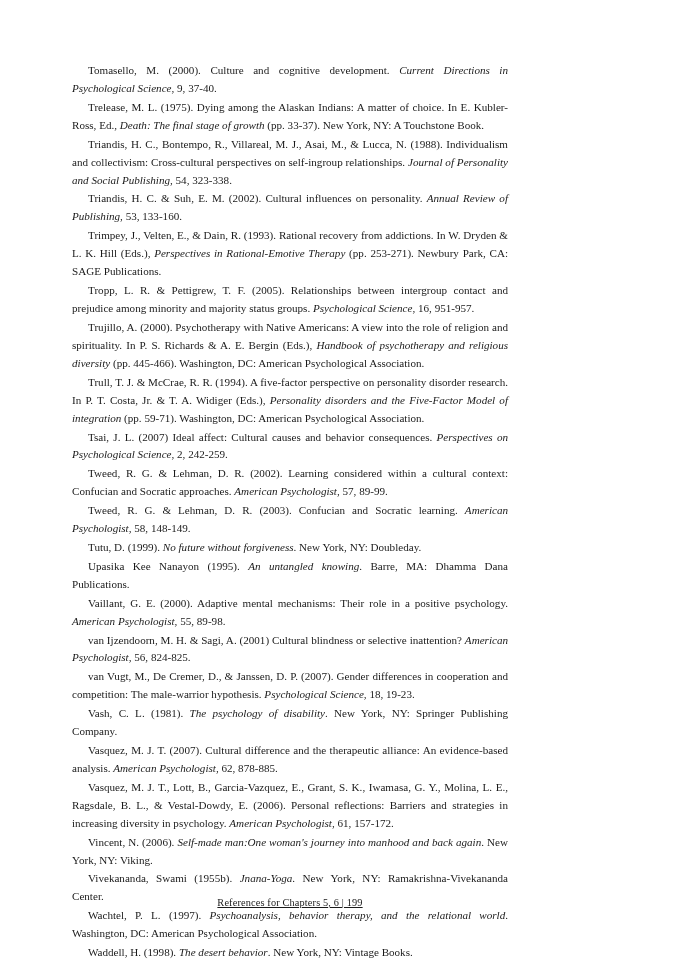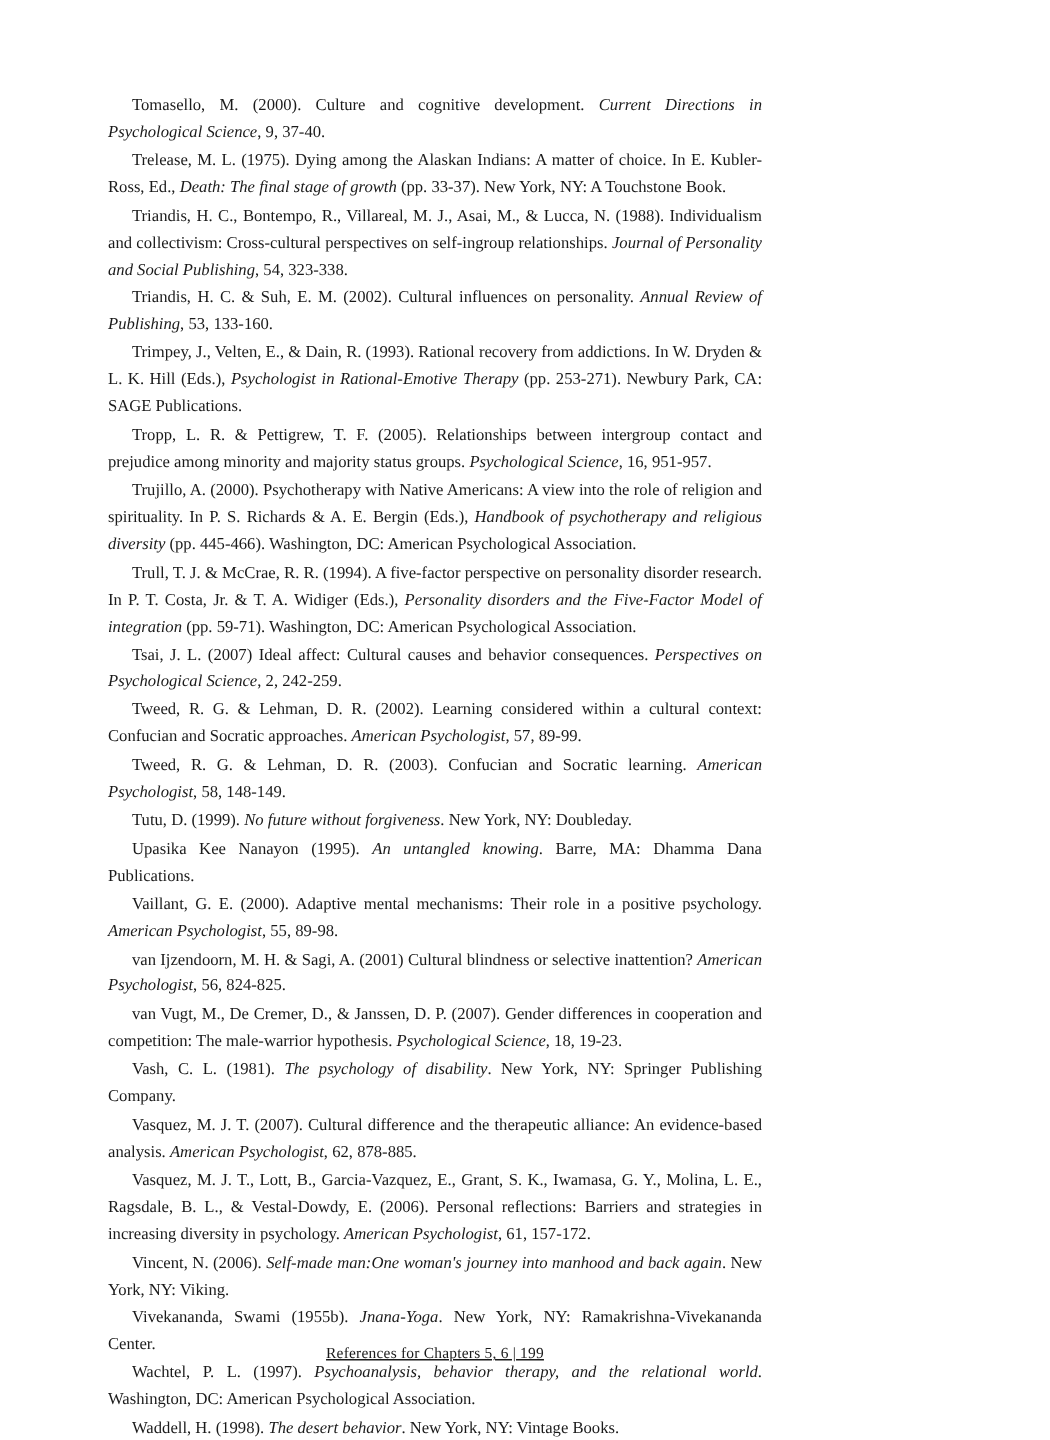--- a/index.html
+++ b/index.html
@@ -47,21 +47,21 @@
 </style>
 </head>
 <body>
 
 <div class="page">
   <div class="refs">
       <p class="ref">Tomasello, M. (2000). Culture and cognitive development. <i>Current Directions in Psychological Science</i>, 9, 37-40.</p>
       <p class="ref">Trelease, M. L. (1975). Dying among the Alaskan Indians: A matter of choice. In E. Kubler-Ross, Ed., <i>Death: The final stage of growth</i> (pp. 33-37). New York, NY: A Touchstone Book.</p>
       <p class="ref">Triandis, H. C., Bontempo, R., Villareal, M. J., Asai, M., &amp; Lucca, N. (1988). Individualism and collectivism: Cross-cultural perspectives on self-ingroup relationships. <i>Journal of Personality and Social Publishing</i>, 54, 323-338.</p>
       <p class="ref">Triandis, H. C. &amp; Suh, E. M. (2002). Cultural influences on personality. <i>Annual Review of Publishing</i>, 53, 133-160.</p>
-      <p class="ref">Trimpey, J., Velten, E., &amp; Dain, R. (1993). Rational recovery from addictions. In W. Dryden &amp; L. K. Hill (Eds.), <i>Psychologist in Rational-Emotive Therapy</i> (pp. 253-271). Newbury Park, CA: SAGE Publications.</p>
+      <p class="ref">Trimpey, J., Velten, E., &amp; Dain, R. (1993). Rational recovery from addictions. In W. Dryden &amp; L. K. Hill (Eds.), <i>Perspectives in Rational-Emotive Therapy</i> (pp. 253-271). Newbury Park, CA: SAGE Publications.</p>
       <p class="ref">Tropp, L. R. &amp; Pettigrew, T. F. (2005). Relationships between intergroup contact and prejudice among minority and majority status groups. <i>Psychological Science</i>, 16, 951-957.</p>
       <p class="ref">Trujillo, A. (2000). Psychotherapy with Native Americans: A view into the role of religion and spirituality. In P. S. Richards &amp; A. E. Bergin (Eds.), <i>Handbook of psychotherapy and religious diversity</i> (pp. 445-466). Washington, DC: American Psychological Association.</p>
       <p class="ref">Trull, T. J. &amp; McCrae, R. R. (1994). A five-factor perspective on personality disorder research. In P. T. Costa, Jr. &amp; T. A. Widiger (Eds.), <i>Personality disorders and the Five-Factor Model of integration</i> (pp. 59-71). Washington, DC: American Psychological Association.</p>
       <p class="ref">Tsai, J. L. (2007) Ideal affect: Cultural causes and behavior consequences. <i>Perspectives on Psychological Science</i>, 2, 242-259.</p>
       <p class="ref">Tweed, R. G. &amp; Lehman, D. R. (2002). Learning considered within a cultural context: Confucian and Socratic approaches. <i>American Psychologist</i>, 57, 89-99.</p>
       <p class="ref">Tweed, R. G. &amp; Lehman, D. R. (2003). Confucian and Socratic learning. <i>American Psychologist</i>, 58, 148-149.</p>
       <p class="ref">Tutu, D. (1999). <i>No future without forgiveness</i>. New York, NY: Doubleday.</p>
       <p class="ref">Upasika Kee Nanayon (1995). <i>An untangled knowing</i>. Barre, MA: Dhamma Dana Publications.</p>
       <p class="ref">Vaillant, G. E. (2000). Adaptive mental mechanisms: Their role in a positive psychology. <i>American Psychologist</i>, 55, 89-98.</p>
       <p class="ref">van Ijzendoorn, M. H. &amp; Sagi, A. (2001) Cultural blindness or selective inattention? <i>American Psychologist</i>, 56, 824-825.</p>

